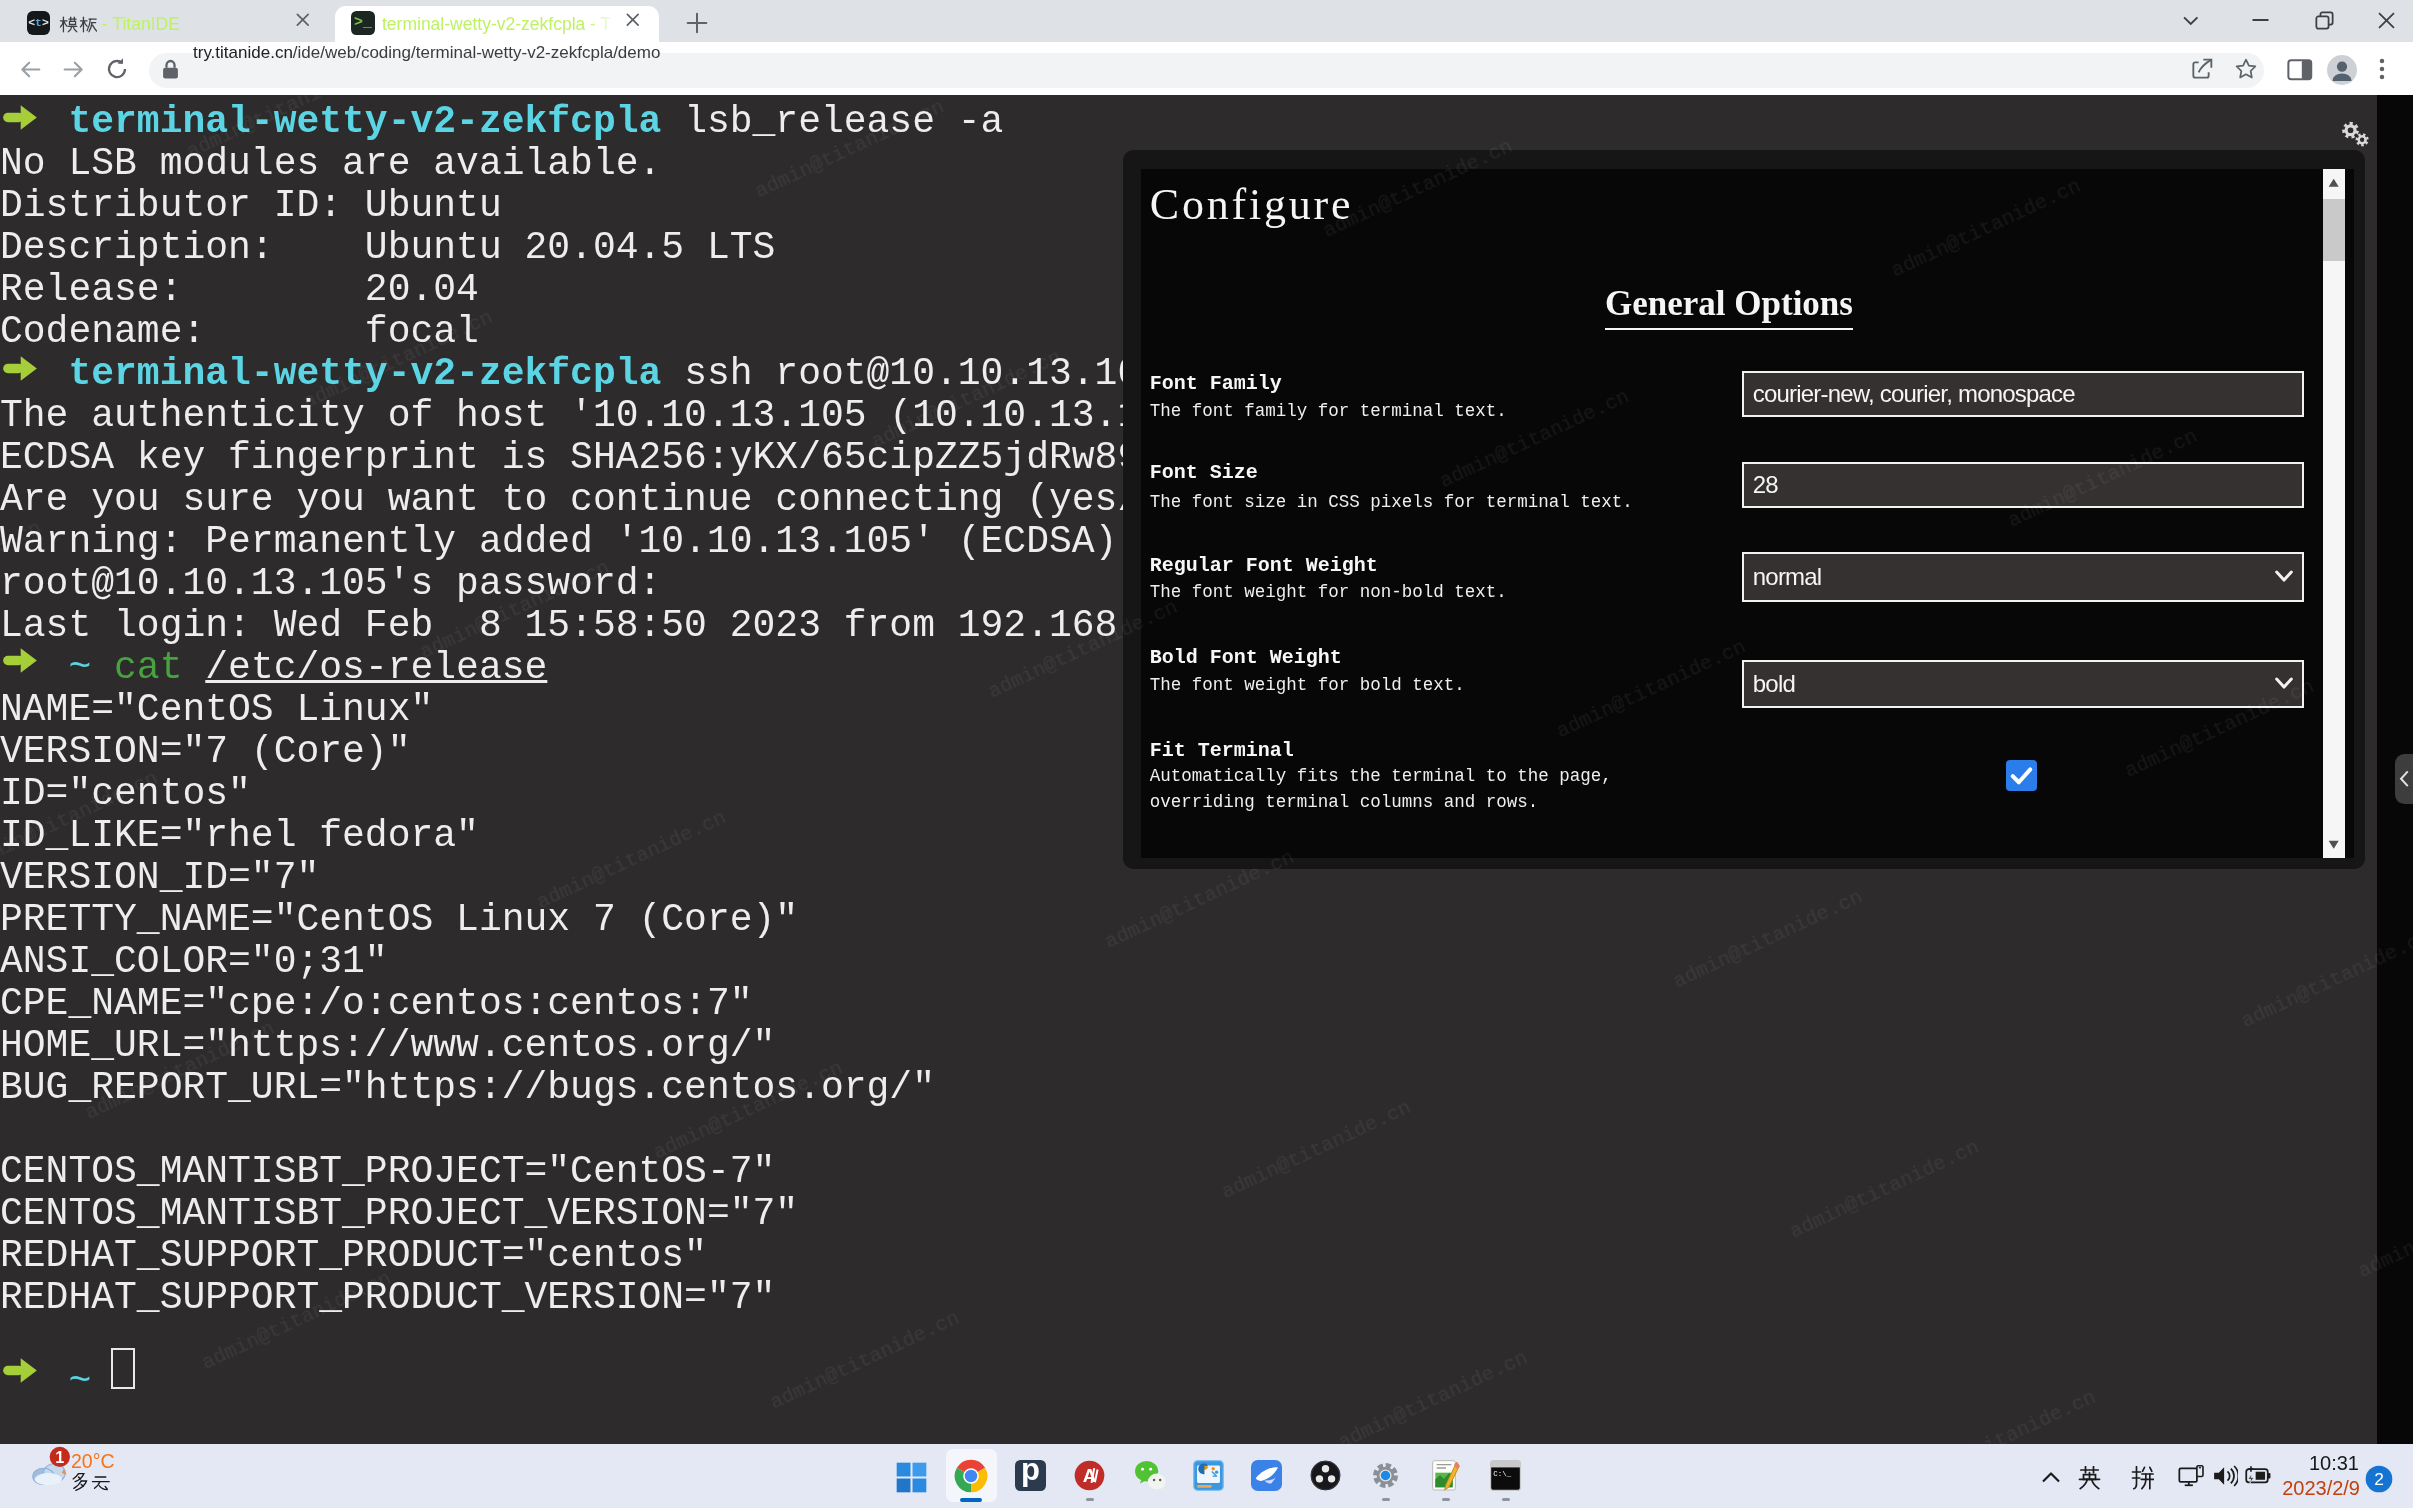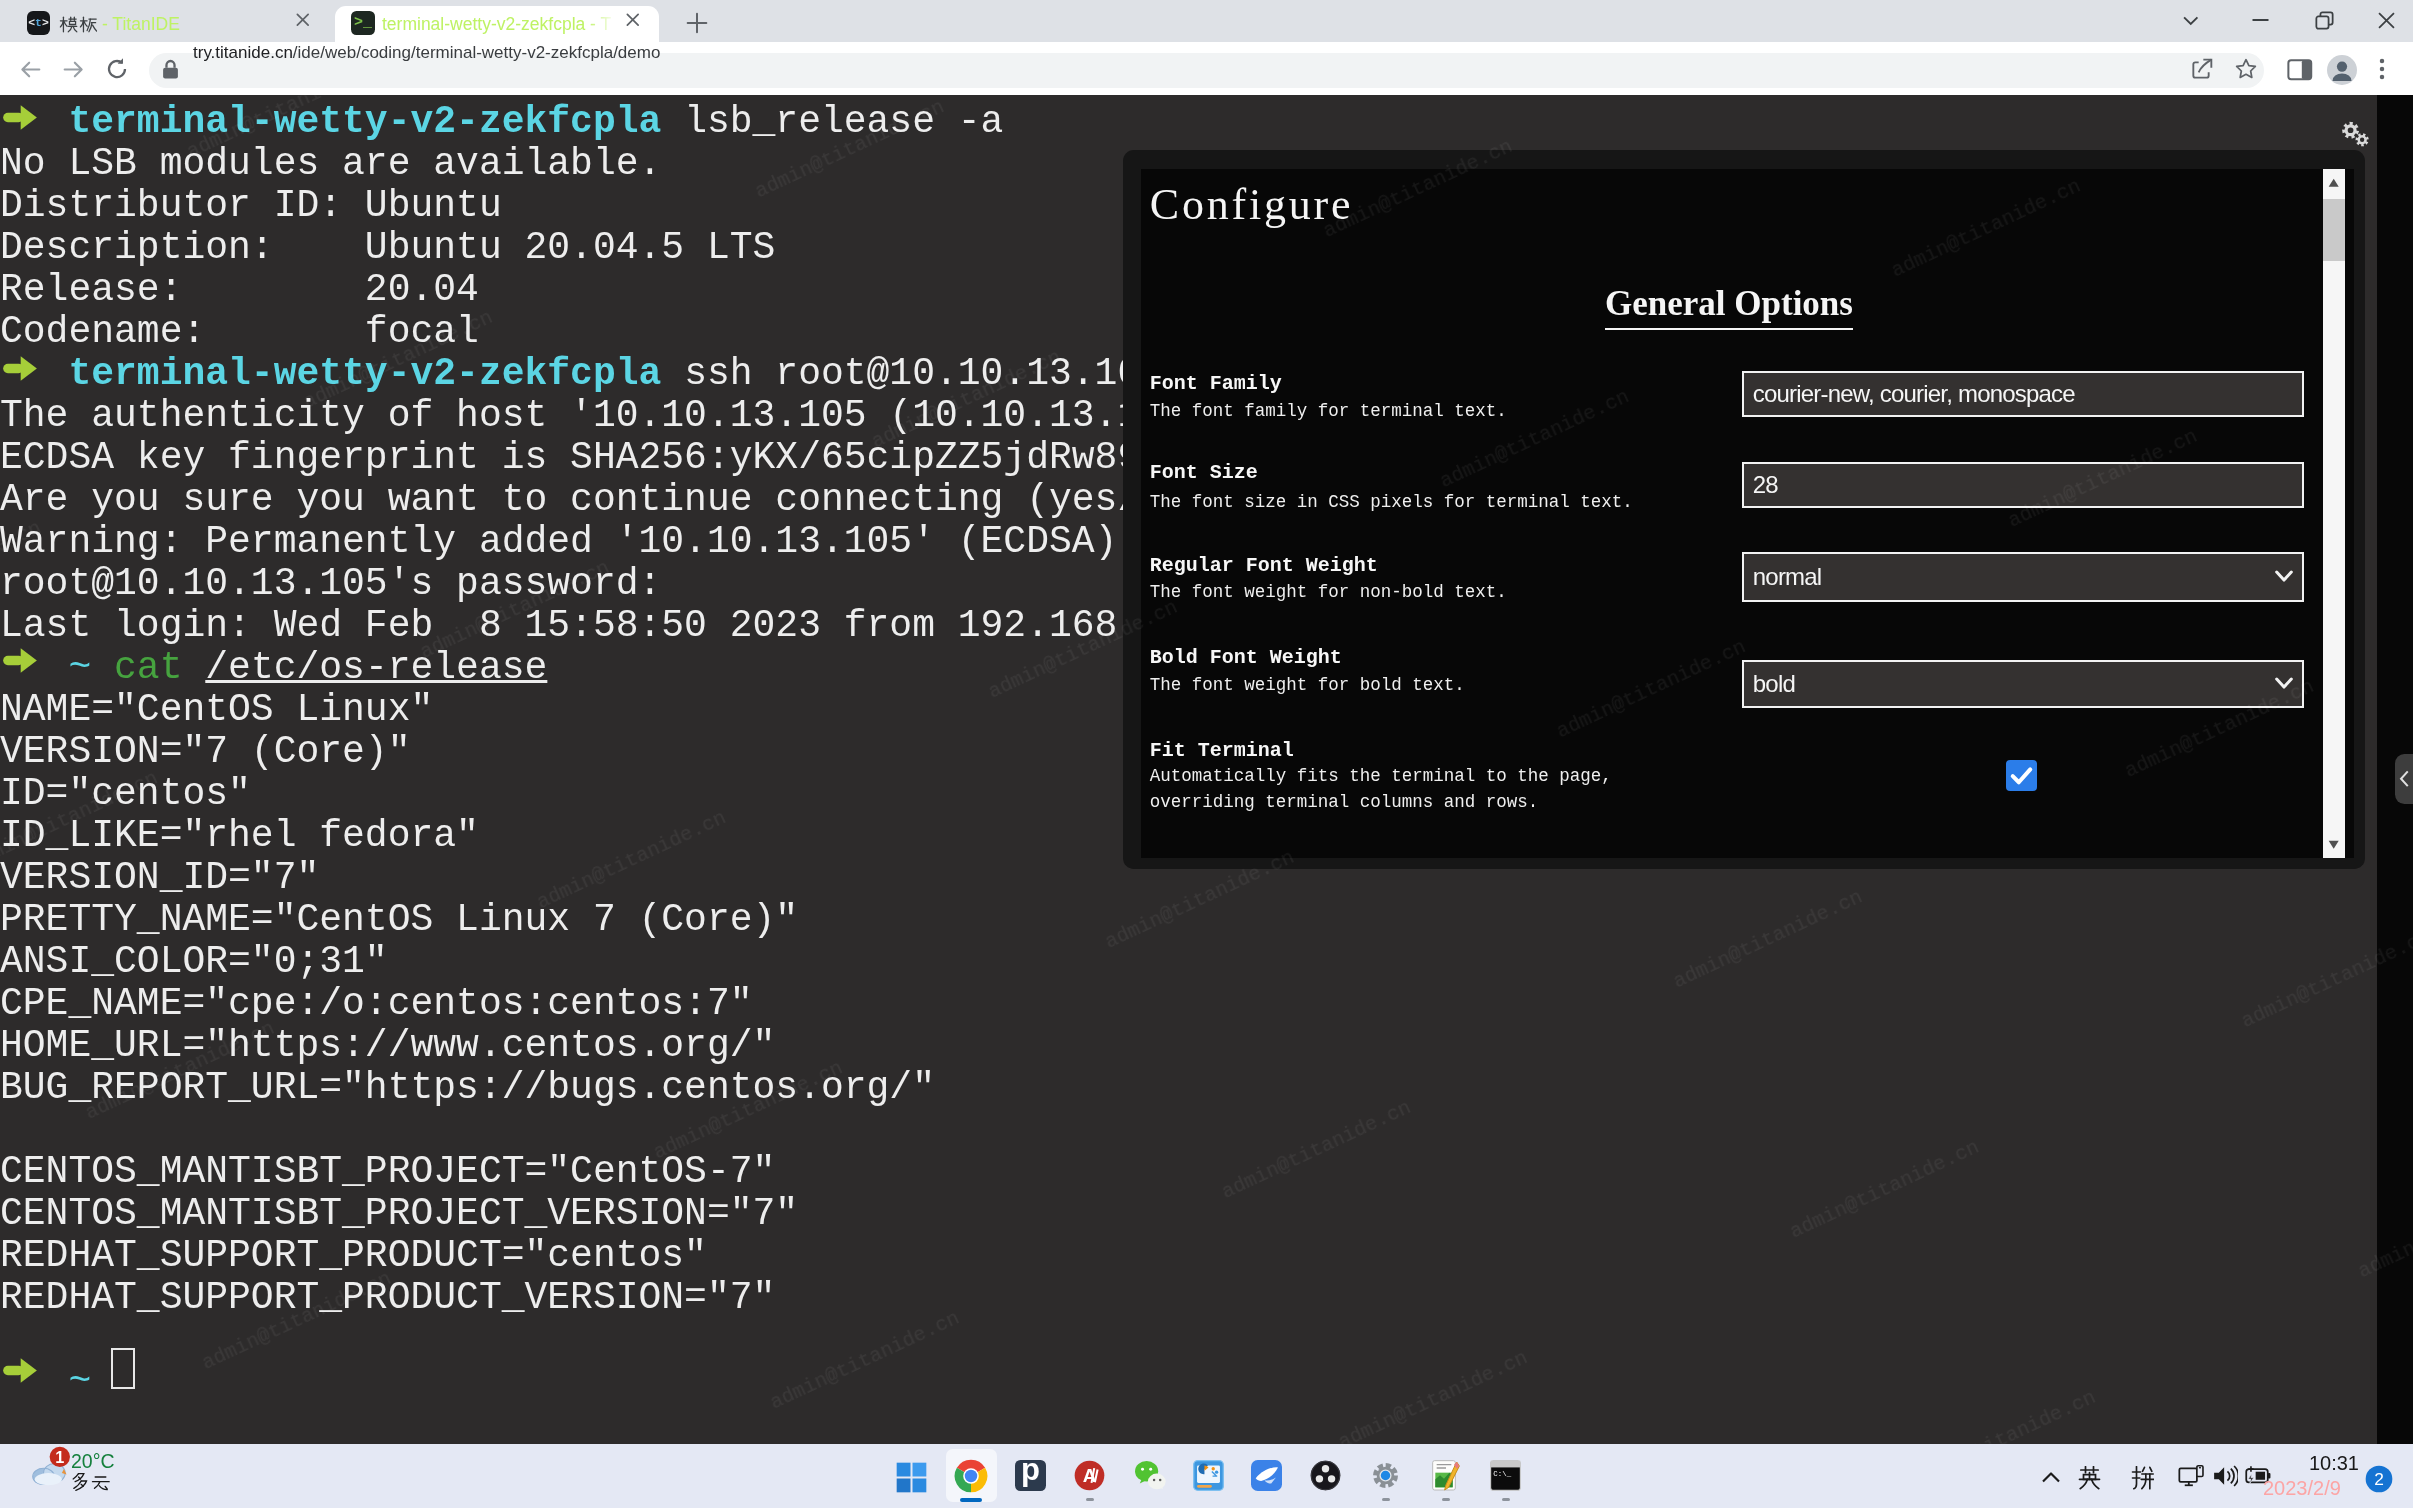--- a/index.html
+++ b/index.html
@@ -284,21 +284,21 @@
 
 <svg class="abs" style="left:30px; top:1446px;" width="42" height="42" viewBox="0 0 62 62">
   <ellipse cx="20" cy="45" rx="16" ry="12" fill="#9fbede"></ellipse>
   <ellipse cx="36" cy="40" rx="16" ry="14" fill="#c4d9ee" stroke="#8fb0d4" stroke-width="1.5"></ellipse>
   <ellipse cx="20" cy="45" rx="16" ry="12" fill="none" stroke="#8fb0d4" stroke-width="1.5"></ellipse>
   <ellipse cx="27" cy="49" rx="20" ry="9" fill="#e9f1fa"></ellipse>
   <path d="M50 34 l4 8 -7 -2 z" fill="#e8933c"></path>
   <circle cx="44" cy="16" r="15" fill="#c42b1c"></circle>
   <text x="44" y="25" text-anchor="middle" font-size="24" font-weight="bold" fill="#fff" font-family="Liberation Sans, sans-serif">1</text>
 </svg>
-<div class="abs" style="left:71px; top:1450px; font-size:19.5px; color:#15803d;">20°C</div>
+<div class="abs" style="left:71px; top:1450px; font-size:19.5px; color:#f97316;">20°C</div>
 <svg class="abs" style="left:71px; top:1473px;" width="39" height="18" viewBox="0 0 58 27">
   <g stroke="#191919" stroke-width="2" fill="none" stroke-linecap="round">
     <path d="M11 1 C9 4 6 7 3 9"></path>
       <path d="M11 1 H19 C17 6 13 10 6 13"></path>
       <path d="M11 6 L14 9"></path>
     <path d="M15 12 C13 16 9 20 4 23"></path>
       <path d="M15 12 H23 C21 18 15 23 7 26"></path>
       <path d="M15 17 L18 20"></path>
   </g>
   <g stroke="#191919" stroke-width="2" fill="none" stroke-linecap="round" transform="translate(30 0)">
@@ -440,18 +440,18 @@
   <path d="M23 11 a9 9 0 0 1 0 14 M28 7 a15 15 0 0 1 0 22 M33 3 a21 21 0 0 1 0 30" fill="none" stroke="#1b1b1b" stroke-width="2.6"></path>
 </svg>
 <svg class="abs" style="left:2242px; top:1465px;" width="30" height="21.5" viewBox="0 0 44 32">
   <rect x="6" y="6" width="32" height="20" rx="4" fill="none" stroke="#1b1b1b" stroke-width="2.6"></rect>
   <rect x="38" y="12" width="4" height="8" rx="1.5" fill="#1b1b1b"></rect>
   <rect x="20" y="10" width="14" height="12" fill="#1b1b1b"></rect>
   <path d="M13 2 v8 M9 6 h8" stroke="#1b1b1b" stroke-width="2.4"></path>
   <path d="M14 13 l-5 8 h4 l-2 7 6 -9 h-4 z" fill="#1b1b1b" stroke="#e4e8f4" stroke-width="1"></path>
 </svg>
 <div class="abs" style="left:2292px; top:1452px; width:67px; text-align:right; font-size:20px; color:#191919;">10:31</div>
-<div class="abs" style="left:2263px; top:1477px; width:97px; text-align:left; font-size:20px; color:#fca5a5;">2023/2/9</div>
+<div class="abs" style="left:2263px; top:1477px; width:97px; text-align:right; font-size:20px; color:#c2410c;">2023/2/9</div>
 <svg class="abs" style="left:2365px; top:1465px;" width="28" height="28" viewBox="0 0 42 42">
   <circle cx="21" cy="21" r="20" fill="#1573d2"></circle>
   <text x="21" y="30" text-anchor="middle" font-size="26" fill="#fff" font-family="Liberation Sans, sans-serif">2</text>
 </svg>
 
 
 </body></html>

